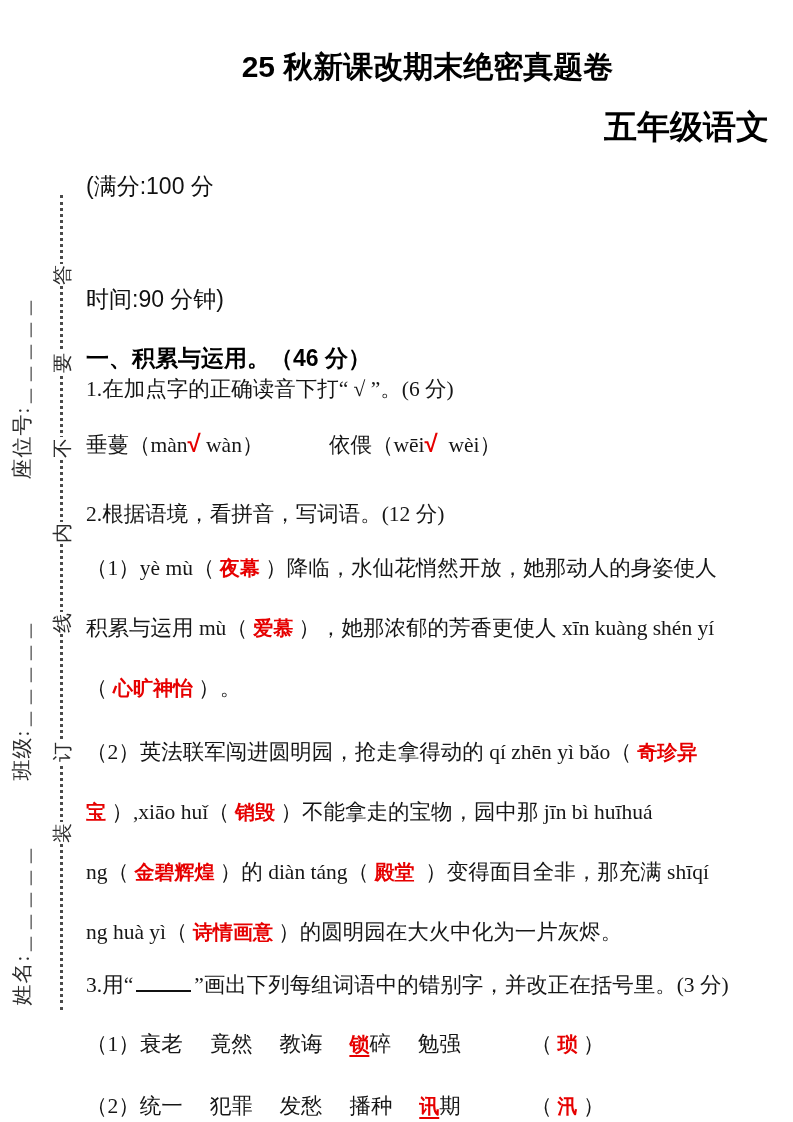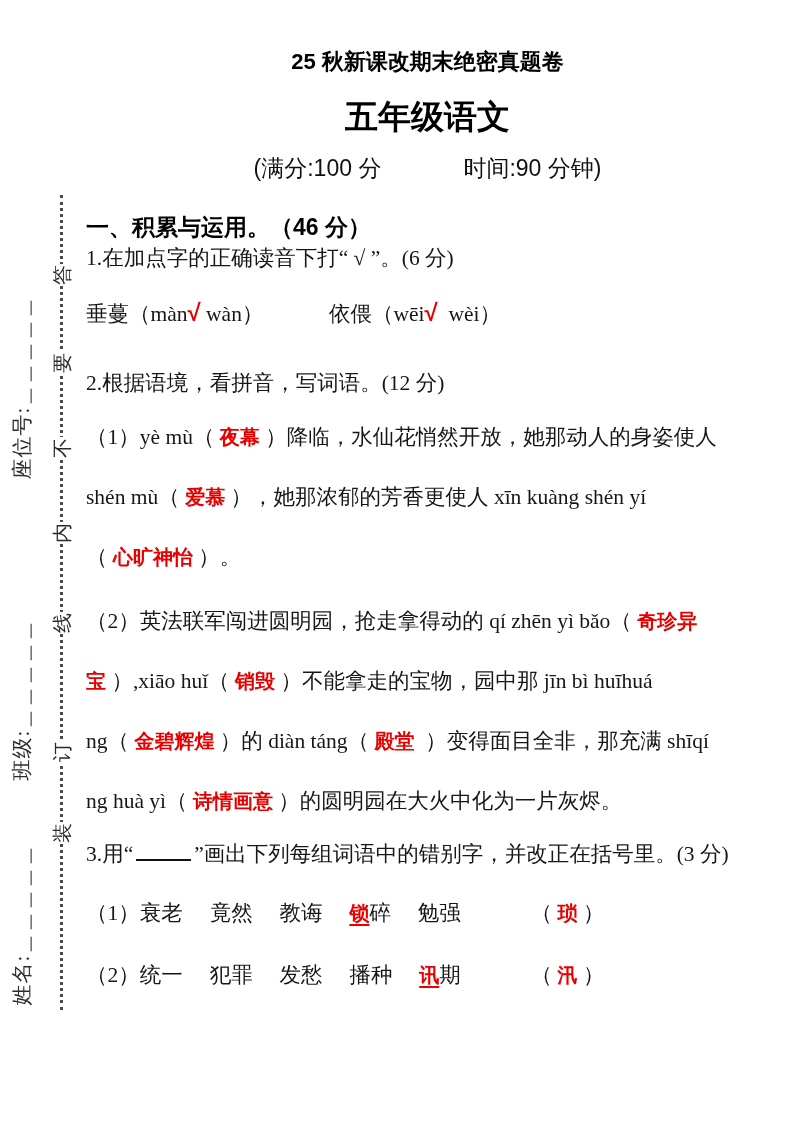--- a/index.html
+++ b/index.html
@@ -26,31 +26,31 @@
   .mlabel{
     position:absolute;left:22px;white-space:nowrap;
     transform:translate(-50%,-50%) rotate(-90deg);
     font-size:21px;color:#2b2b2b;letter-spacing:1px;
   }
   
   .content{position:absolute;left:86px;top:0;width:683px;}
   .title1{
     margin:48px 0 0 0;text-align:center;
     font-family:"Liberation Sans","DejaVu Sans",sans-serif;
-    font-weight:bold;font-size:22px;line-height:1.25;color:#000;
+    font-weight:bold;font-size:30px;line-height:1.25;color:#000;
   }
   .title2{
-    margin:20px 0 0 0;text-align:center;
+    margin:20px 0 0 0;text-align:right;
     font-family:"Liberation Sans","DejaVu Sans",sans-serif;
     font-weight:bold;font-size:33px;line-height:1.25;color:#000;
   }
   .inforow{
-    margin-top:16px;display:flex;justify-content:center;gap:82px;
+    margin-top:24px;display:flex;justify-content:center;gap:82px;
     font-family:"Liberation Sans","DejaVu Sans",sans-serif;
-    font-size:23px;color:#111;
+    font-size:23px;color:#111;flex-direction:column;
   }
   .secheading{
     margin-top:28px;
     font-family:"Liberation Sans","DejaVu Sans",sans-serif;
     font-weight:bold;font-size:23px;color:#000;
   }
   .stem{font-size:21.5px;white-space:pre;}
   .q1row{margin-top:27px;display:flex;font-size:21.5px;white-space:pre;}
   .q1item{display:inline-block;}
   .q1row .c1{width:243px;}
@@ -111,21 +111,21 @@
     <div class="stem">1.在加点字的正确读音下打“ √ ”。(6 分)</div>
 
     <div class="q1row">
       <span class="q1item c1"><span>垂蔓</span><span>（màn</span><span class="chk">√</span><span> wàn）</span></span>
       <span class="q1item"><span>依偎</span><span>（wēi</span><span class="chk">√</span><span>  wèi）</span></span>
     </div>
 
 
     <div class="stem" style="margin-top:40px">2.根据语境，看拼音，写词语。(12 分)</div>
 
-    <div class="para first"><span>（1）yè mù（ </span><span class="red">夜幕</span><span> ）降临，水仙花悄然开放，她那动人的身姿使人</span><br><span>shén mù（ </span><span class="red">爱慕</span><span> ），她那浓郁的芳香更使人 xīn kuàng shén yí</span><br><span>（ </span><span class="red">心旷神怡</span><span> ）。</span></div>
+    <div class="para first"><span>（1）yè mù（ </span><span class="red">夜幕</span><span> ）降临，水仙花悄然开放，她那动人的身姿使人</span><br><span>积累与运用 mù（ </span><span class="red">爱慕</span><span> ），她那浓郁的芳香更使人 xīn kuàng shén yí</span><br><span>（ </span><span class="red">心旷神怡</span><span> ）。</span></div>
 
     <div class="para"><span>（2）英法联军闯进圆明园，抢走拿得动的 qí zhēn yì bǎo（ </span><span class="red">奇珍异</span><br><span class="red">宝</span><span> ）,xiāo huǐ（ </span><span class="red">销毁</span><span> ）不能拿走的宝物，园中那 jīn bì huīhuá</span><br><span>ng（ </span><span class="red">金碧辉煌</span><span> ）的 diàn táng（ </span><span class="red">殿堂</span><span>  ）变得面目全非，那充满 shīqí</span><br><span>ng huà yì（ </span><span class="red">诗情画意</span><span> ）的圆明园在大火中化为一片灰烬。</span></div>
 
     <div class="stem" style="margin-top:8px"><span>3.用“</span><span class="blank"></span><span>”画出下列每组词语中的错别字，并改正在括号里。(3 分)</span></div>
 
     <div class="q3row" style="margin-top:14px"><span>（1）衰老　 竟然　 教诲　 </span><span class="red u">锁</span><span>碎　 勉强　　　 （ </span><span class="red">琐</span><span> ）</span></div>
 
     <div class="q3row"><span>（2）统一　 犯罪　 发愁　 播种　 </span><span class="red u">讯</span><span>期　　　 （ </span><span class="red">汛</span><span> ）</span></div>
 
   </main>

